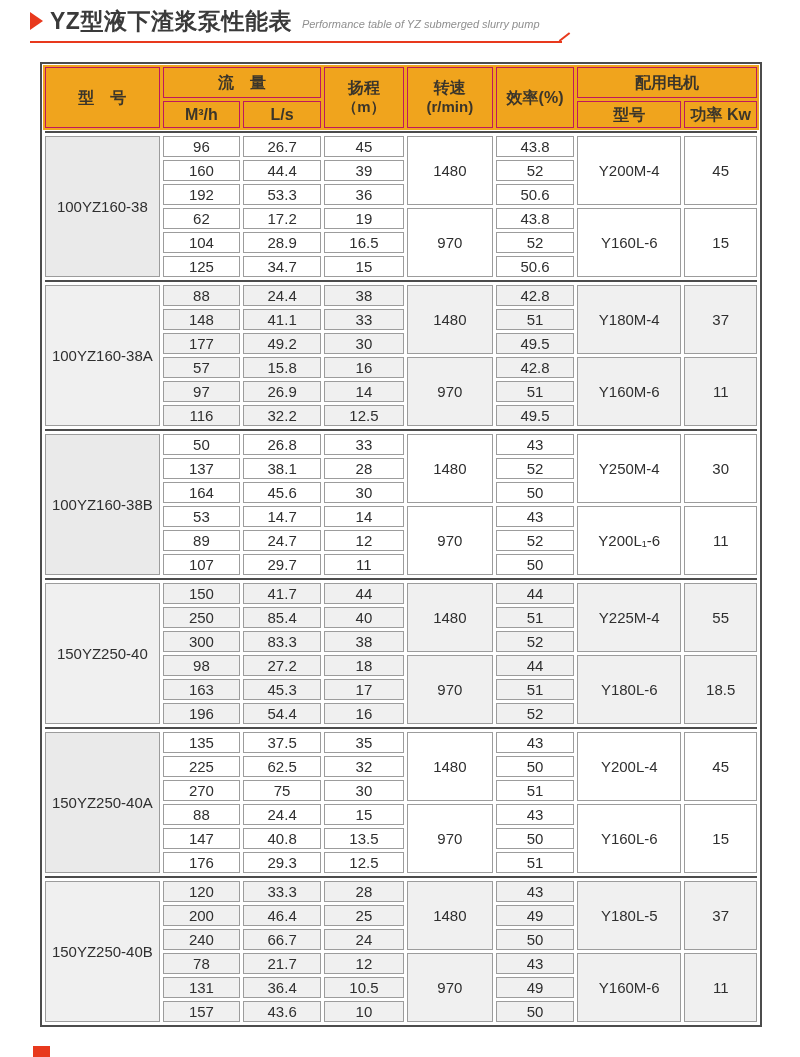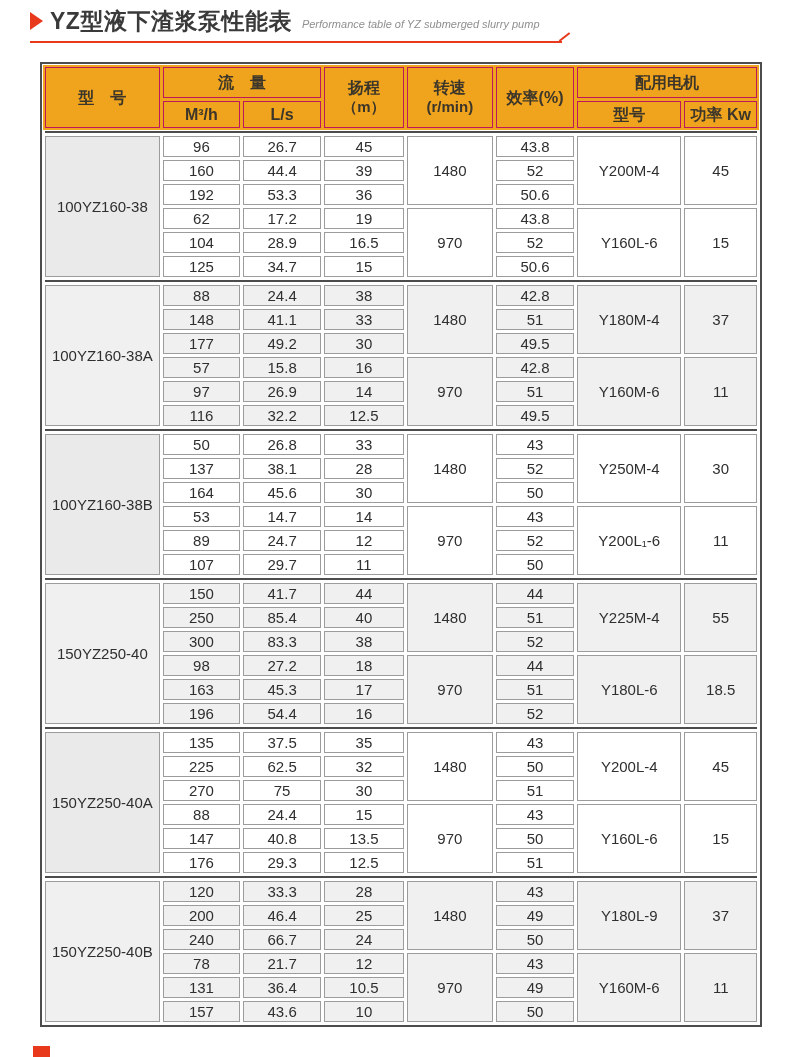--- a/index.html
+++ b/index.html
@@ -347,21 +347,21 @@
         <tr class="sep">
           <td colspan="8"></td>
         </tr>
         <tr class="alt">
           <td rowspan="6" class="model">150YZ250-40B</td>
           <td>120</td>
           <td>33.3</td>
           <td>28</td>
           <td rowspan="3">1480</td>
           <td>43</td>
-          <td rowspan="3">Y180L-9</td>
+          <td rowspan="3">Y180L-5</td>
           <td rowspan="3">37</td>
         </tr>
         <tr class="alt">
           <td>200</td>
           <td>46.4</td>
           <td>25</td>
           <td>49</td>
         </tr>
         <tr class="alt">
           <td>240</td>

